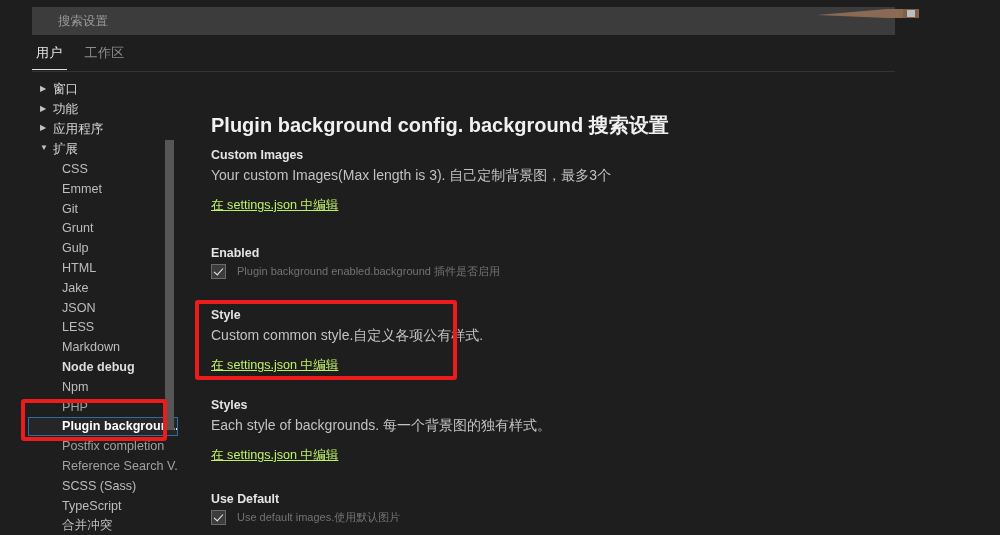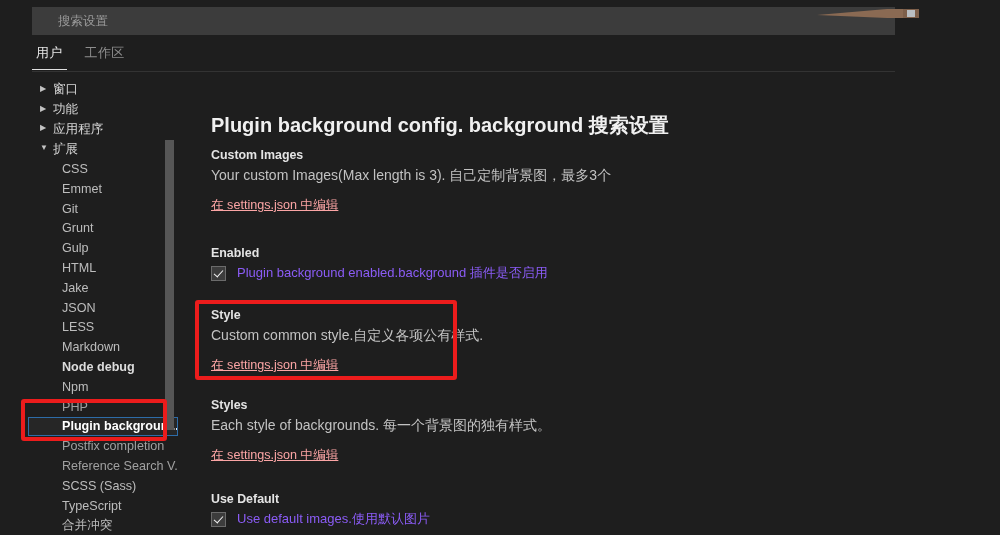--- a/index.html
+++ b/index.html
@@ -159,21 +159,21 @@
   }
   .setting-desc {
     font-size: 14px;
     color: #c2c2c2;
     line-height: 1.42;
   }
   .setting-link {
     display: inline-block;
     margin-top: 11px;
     font-size: 12.6px;
-    color: #fca5a5;
+    color: #bef264;
     text-decoration: underline;
     cursor: pointer;
   }
   .check-row {
     display: flex;
     align-items: center;
     gap: 11px;
     margin-top: 2px;
   }
   .checkbox {
@@ -188,22 +188,22 @@
   .checkbox::after {
     content: "";
     position: absolute;
     left: 4px; top: 1px;
     width: 4px; height: 8px;
     border: solid #f2f2f2;
     border-width: 0 1.8px 1.8px 0;
     transform: rotate(42deg);
   }
   .check-label {
-    font-size: 13px;
-    color: #8b5cf6;
+    font-size: 11px;
+    color: #737373;
   }
 
   
   #setting-custom-images { top: 68px; }
   #setting-enabled       { top: 166px; }
   #setting-style         { top: 228px; }
   #setting-styles        { top: 318px; }
   #setting-use-default   { top: 412px; }
 
   

